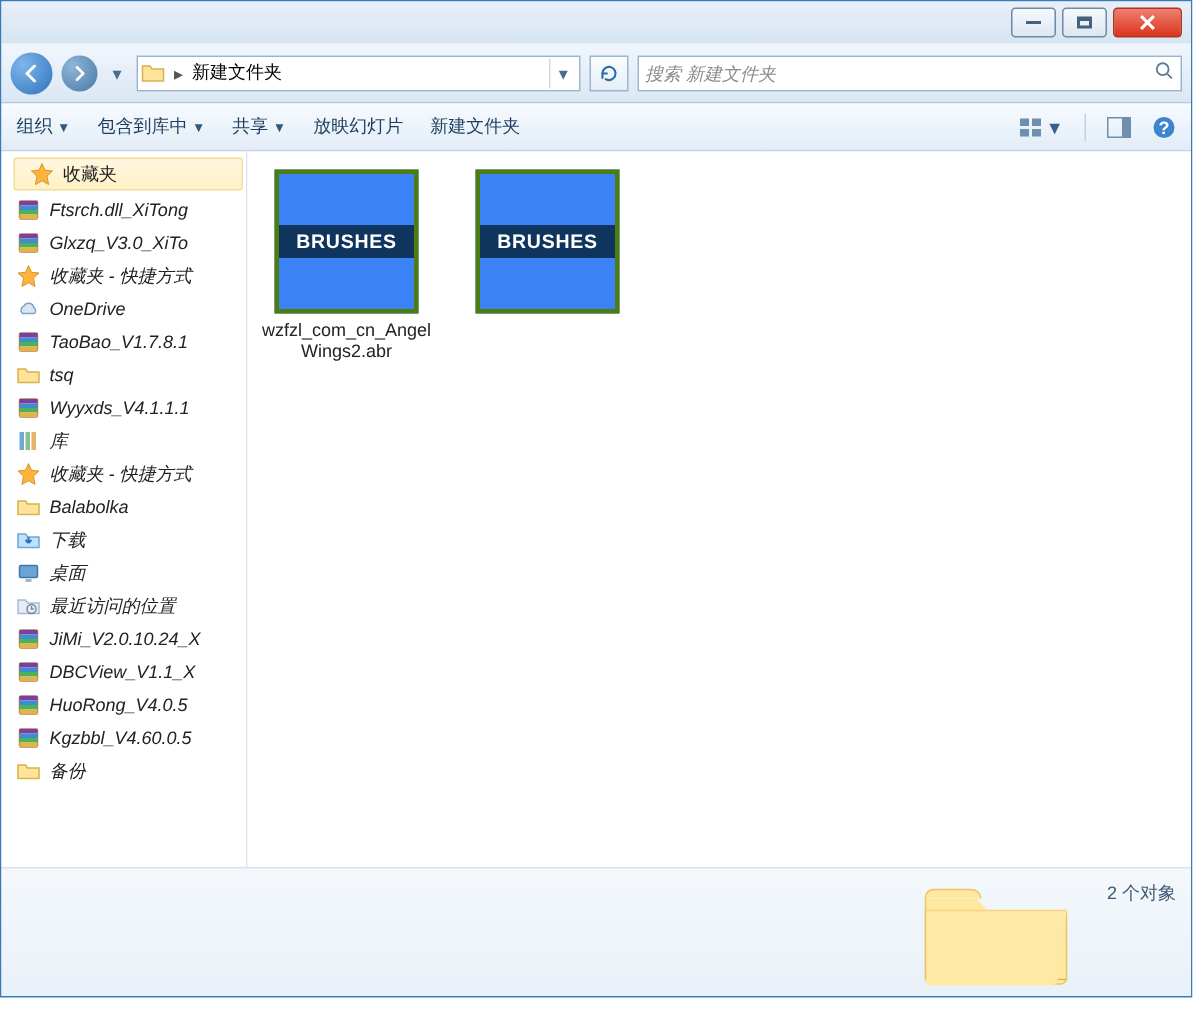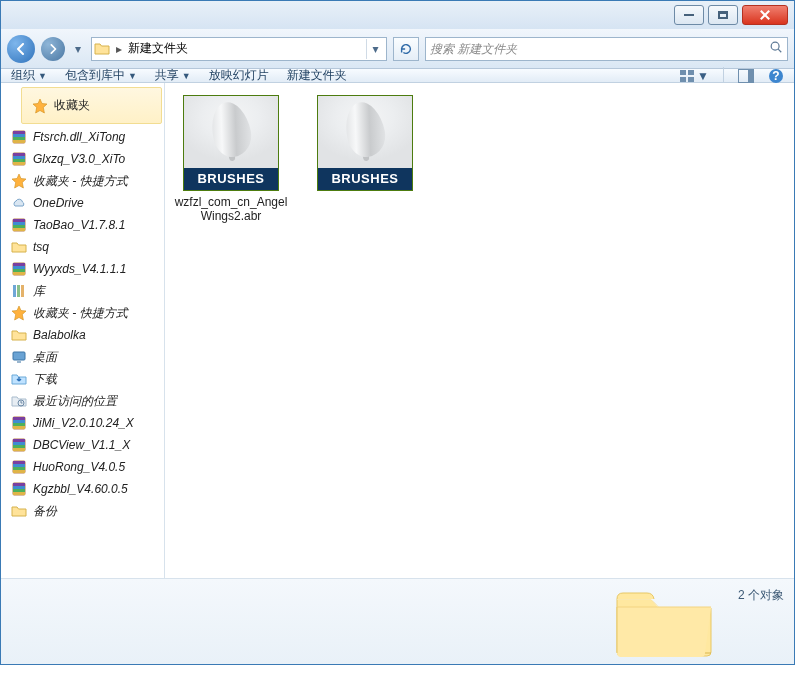--- a/index.html
+++ b/index.html
@@ -26,39 +26,39 @@
 .address .sep { color:#555; }
 .address .dropbtn { margin-left:auto; width:18px; height:20px; display:flex; align-items:center; justify-content:center; border-left:1px solid #d0dbe6; color:#4d6b8a; }
 
 .refresh { width:26px; height:24px; border:1px solid #9db5cc; background:linear-gradient(#fafdff,#e5eef7); display:flex; align-items:center; justify-content:center; color:#2f6aa8; }
 
 .searchbox { flex:1; height:24px; border:1px solid #9db5cc; background:#fff; display:flex; align-items:center; padding:0 4px; gap:4px; }
 .searchbox input { border:none; outline:none; flex:1; color:#c2410c; font-style:italic; font-size:12px; }
 .searchbox input::placeholder { color:#8b8b8b; font-style:italic; }
 .searchbox .mag { color:#5e7a96; }
 
-.toolbar { height:14px; background: linear-gradient(#f7fbff,#e2ecf6); border-bottom:1px solid #c1d1e1; display:flex; align-items:center; padding:0 10px; gap:18px; }
+.toolbar { height:32px; background: linear-gradient(#f7fbff,#e2ecf6); border-bottom:1px solid #c1d1e1; display:flex; align-items:center; padding:0 10px; gap:18px; }
 .toolbtn { color:#1d3e5f; display:flex; align-items:center; gap:3px; }
 .toolbtn .tri { font-size:9px; color:#34587c; }
 .toolright { margin-left:auto; display:flex; align-items:center; gap:14px; color:#3a5f84; }
 .iconbtn { display:flex; align-items:center; gap:2px; }
 .vline { width:1px; height:18px; background:#c1d1e1; }
 
 .body { flex:1; display:flex; min-height:0; }
 .sidebar { width:164px; border-right:1px solid #d7e2ec; background:#fff; overflow:hidden; }
 .tree { padding:2px 0 0 0; }
 .treeitem { display:flex; align-items:center; height:22px; padding-left:10px; gap:6px; white-space:nowrap; overflow:hidden; text-overflow:ellipsis; color:#222; }
 .treeitem.level2 { padding-left:10px;font-style:italic; }
-.treeitem.hdr { background:linear-gradient(#fff7e0,#fff1c7); border:1px solid #f2dd92; margin:2px 2px 2px 20px; border-radius:2px; height:37px; }
+.treeitem.hdr { background:linear-gradient(#fff7e0,#fff1c7); border:1px solid #f2dd92; margin:2px 2px 2px 8px; border-radius:2px; height:22px; }
 
 .ico { width:16px; height:16px; display:inline-flex; align-items:center; justify-content:center; }
 
 .content { flex:1; background:#fff; overflow:auto; padding:12px 8px; display:flex; gap:18px; align-items:flex-start; }
 .fileitem { width:116px; display:flex; flex-direction:column; align-items:center; gap:4px; }
-.thumb { width:96px; height:96px; border:1px solid #4d7c0f; background:#701a75; display:flex; flex-direction:column; align-items:center; justify-content:flex-end; overflow:hidden; }
+.thumb { width:96px; height:96px; border:3px solid #4d7c0f; background:#3b82f6; display:flex; flex-direction:row; align-items:center; justify-content:flex-end; overflow:hidden; }
 .brush-vis { flex:1; width:100%; background: radial-gradient(ellipse 60% 60% at 50% 30%, #f4f5f6 0%, #eceef0 50%, #e1e3e5 100%); position:relative; }
 .brush-vis::after { content:""; position:absolute; left:30%; top:8%; width:40%; height:76%; background: linear-gradient(100deg, #dadcde 0%, #f7f8f9 30%, #c9cbcd 60%, #e6e8ea 100%); border-radius: 50% 50% 55% 45% / 60% 60% 40% 40%; transform: rotate(-12deg); }
 .brush-vis::before { content:""; position:absolute; left:50%; top:60%; width:6px; height:30%; background:#c1c3c5; transform:translateX(-50%) rotate(-8deg); border-radius:3px; }
 .badge { background:#0f355e; color:#fff; font-weight:700; letter-spacing:0.5px; font-size:13px; padding:3px 0 4px; width:100%; text-align:center; }
 .fname { text-align:center; color:#222; line-height:14px; word-break:break-all; }
 
 .statusbar { height:86px; border-top:1px solid #d7e2ec; background:linear-gradient(#f4f8fc,#e9f1f8); display:flex; align-items:center; padding:4px 10px; gap:14px;justify-content:flex-end; }
 .bigfolder { width:120px; height:78px; display:flex; align-items:center; justify-content:center; }
 .statustext { color:#3d5a76; align-self:flex-start; margin-top:4px; }
 </style>
@@ -272,34 +272,34 @@
             <span class="ico">
               <svg viewBox="0 0 16 16">
                 <path d="M1 4h5l1.5 2H15v7H1z" fill="#ffe39a" stroke="#d6b24c"></path>
               </svg>
             </span>
             <span>Balabolka</span>
           </div>
           <div class="treeitem level2">
             <span class="ico">
               <svg viewBox="0 0 16 16">
+                <path d="M1 4h5l1.5 2H15v7H1z" fill="#bfe2ff" stroke="#6aa9d8"></path>
+                <path d="M8 6v4m0 0l-2-2m2 2l2-2" stroke="#2f72b8" stroke-width="1.4" fill="none"></path>
+              </svg>
+            </span>
+            <span>下载</span>
+          </div>
+          <div class="treeitem level2">
+            <span class="ico">
+              <svg viewBox="0 0 16 16">
                 <rect x="2" y="3" width="12" height="8" rx="1" fill="#6aa3d4" stroke="#3d76a8"></rect>
                 <rect x="6" y="12" width="4" height="2" fill="#9bb7cf"></rect>
               </svg>
             </span>
             <span>桌面</span>
-          </div>
-          <div class="treeitem level2">
-            <span class="ico">
-              <svg viewBox="0 0 16 16">
-                <path d="M1 4h5l1.5 2H15v7H1z" fill="#bfe2ff" stroke="#6aa9d8"></path>
-                <path d="M8 6v4m0 0l-2-2m2 2l2-2" stroke="#2f72b8" stroke-width="1.4" fill="none"></path>
-              </svg>
-            </span>
-            <span>下载</span>
           </div>
           <div class="treeitem level2">
             <span class="ico">
               <svg viewBox="0 0 16 16">
                 <path d="M1 4h5l1.5 2H15v7H1z" fill="#e7edf3" stroke="#a9bccd"></path>
                 <circle cx="10" cy="10" r="3" fill="none" stroke="#6d8aa6"></circle>
                 <path d="M10 8v2h1.5" stroke="#6d8aa6" fill="none"></path>
               </svg>
             </span>
             <span>最近访问的位置</span>

